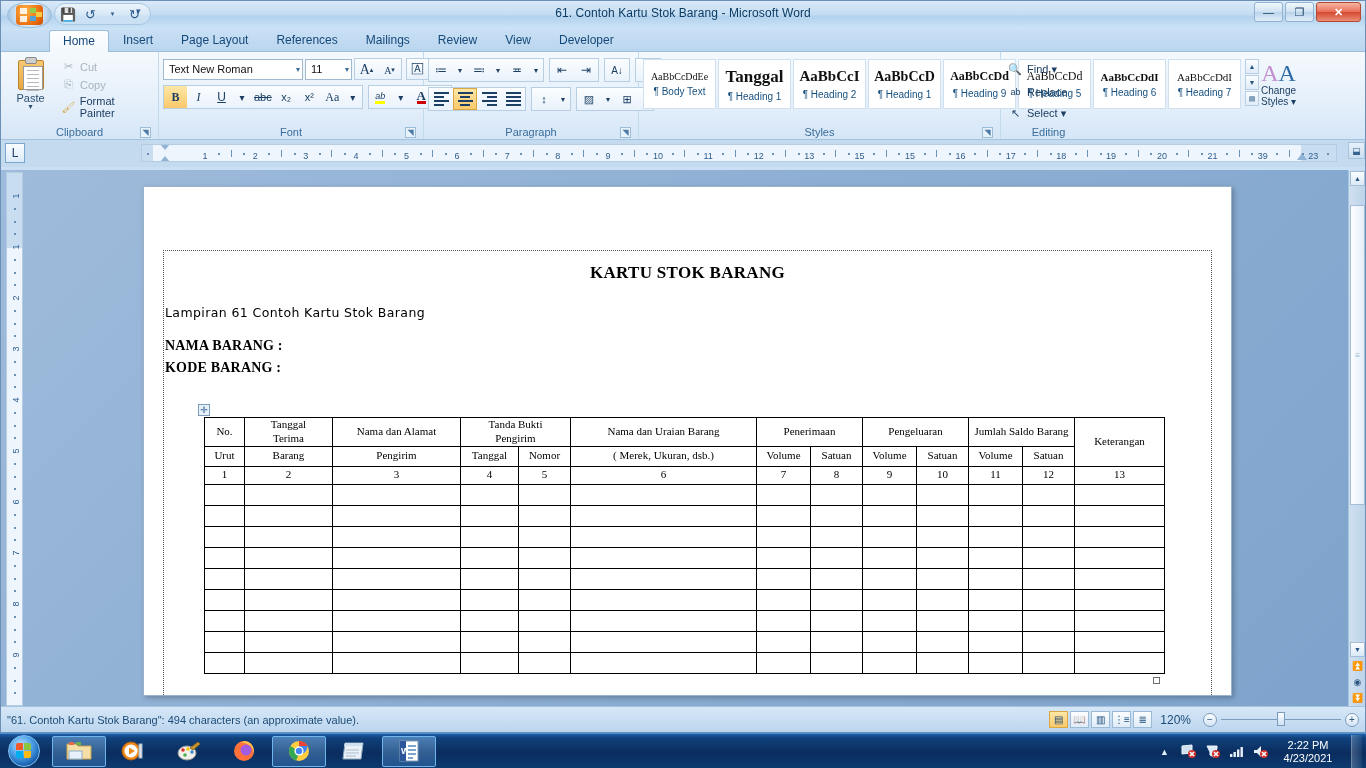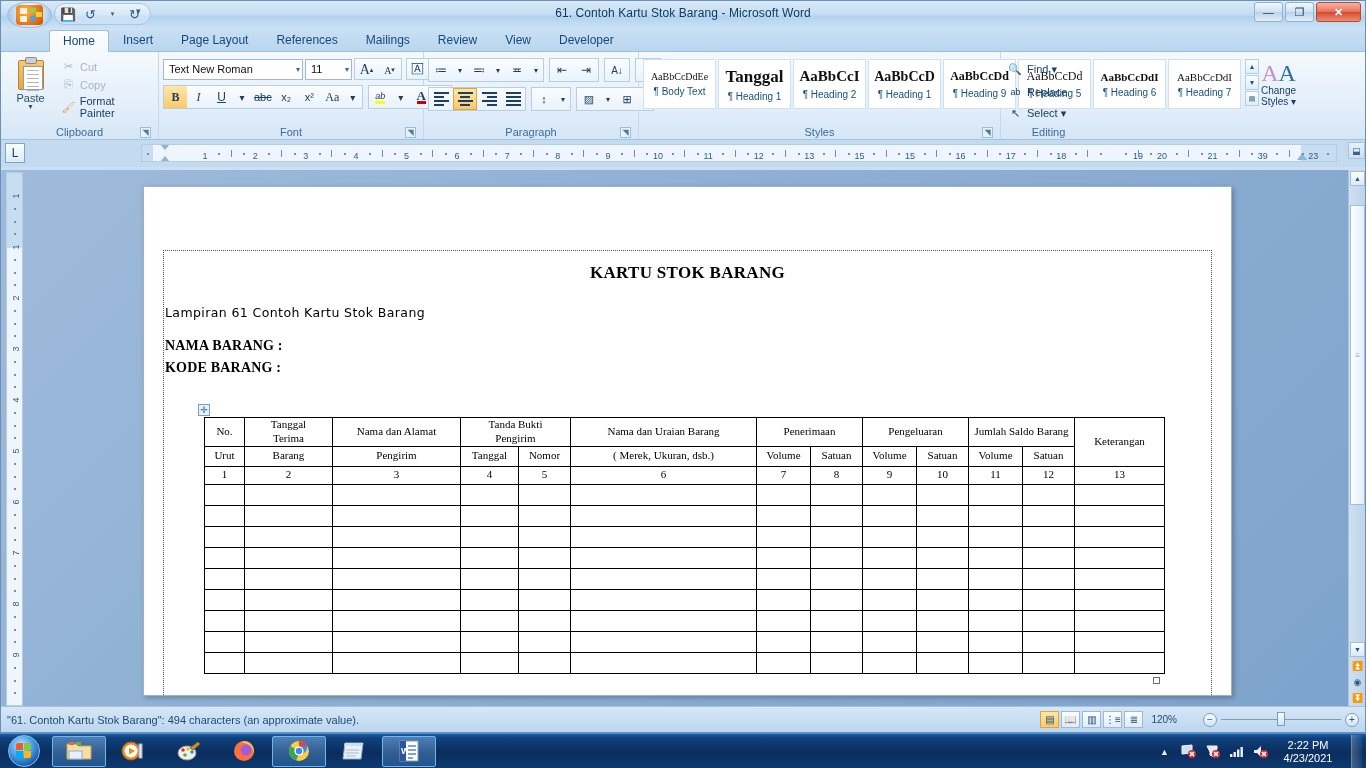--- a/index.html
+++ b/index.html
@@ -297,21 +297,21 @@
     display:flex; align-items:center; padding:0 6px; font-size:11px; color:#1c4b77;
   }
   .sb-left { flex:1; }
   .sb-views { display:flex; gap:2px; margin-right:8px; }
   .sbview {
     width:19px; height:17px; border:1px solid #9dbad4;
     background:linear-gradient(to bottom,#fbfdff,#dfecf8);
     display:flex; align-items:center; justify-content:center; font-size:10px; color:#1c4b77;
   }
   .sbview.on { background:linear-gradient(to bottom,#fde7a6,#fbc96b); border-color:#d9a843; }
-  .zoom-val { margin-right:26px; font-size:10px; color:#1c4b77; }
+  .zoom-val { margin-right:12px; font-size:12px; color:#1c4b77; }
   .zoom-slider { display:flex; align-items:center; gap:0; }
   .zs-btn { width:14px; height:14px; border-radius:50%; border:1px solid #7c9cbb;
             background:linear-gradient(to bottom,#fbfdff,#d4e5f5);
             display:flex; align-items:center; justify-content:center; font-size:10px; color:#30597f; }
   .zs-track { width:120px; height:1px; background:#7c9cbb; position:relative; margin:0 4px; }
   .zs-thumb { position:absolute; left:56px; top:-7px; width:8px; height:14px;
               background:linear-gradient(to bottom,#fbfdff,#cfe2f3); border:1px solid #7c9cbb; }
 
   
   .vscroll {
@@ -771,21 +771,21 @@
           <span class="rbar" style="left: 844.6px;"></span>
           <span class="rdot" style="left: 857.2px;"></span>
           <span class="rtick" style="left: 863.8px;">17</span>
           <span class="rdot" style="left: 882.4px;"></span>
           <span class="rbar" style="left: 895px;"></span>
           <span class="rdot" style="left: 907.6px;"></span>
           <span class="rtick" style="left: 914.2px;">18</span>
           <span class="rdot" style="left: 932.8px;"></span>
           <span class="rbar" style="left: 945.4px;"></span>
           <span class="rdot" style="left: 958px;"></span>
-          <span class="rtick" style="left: 991px;">19</span>
+          <span class="rtick" style="left: 964px;">19</span>
           <span class="rdot" style="left: 983.2px;"></span>
           <span class="rbar" style="left: 995.8px;"></span>
           <span class="rdot" style="left: 1008.4px;"></span>
           <span class="rtick" style="left: 1015px;">20</span>
           <span class="rdot" style="left: 1033.6px;"></span>
           <span class="rbar" style="left: 1046.2px;"></span>
           <span class="rdot" style="left: 1058.8px;"></span>
           <span class="rtick" style="left: 1065.4px;">21</span>
           <span class="rdot" style="left: 1084px;"></span>
           <span class="rbar" style="left: 1096.6px;"></span>

